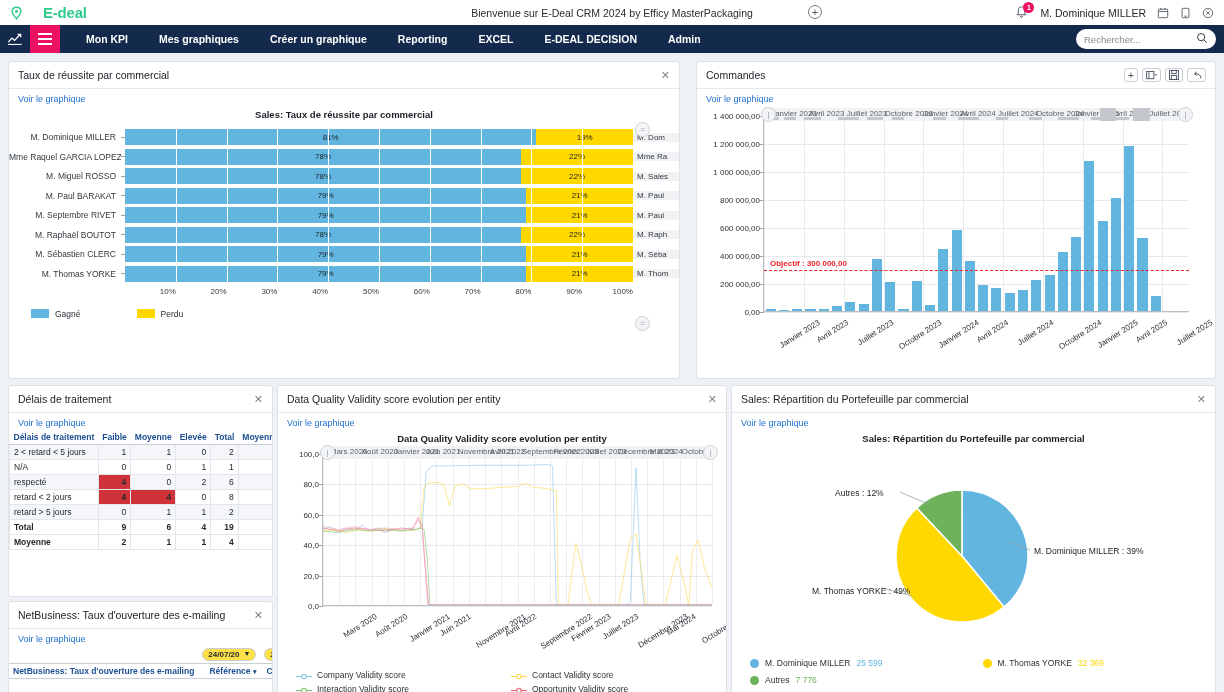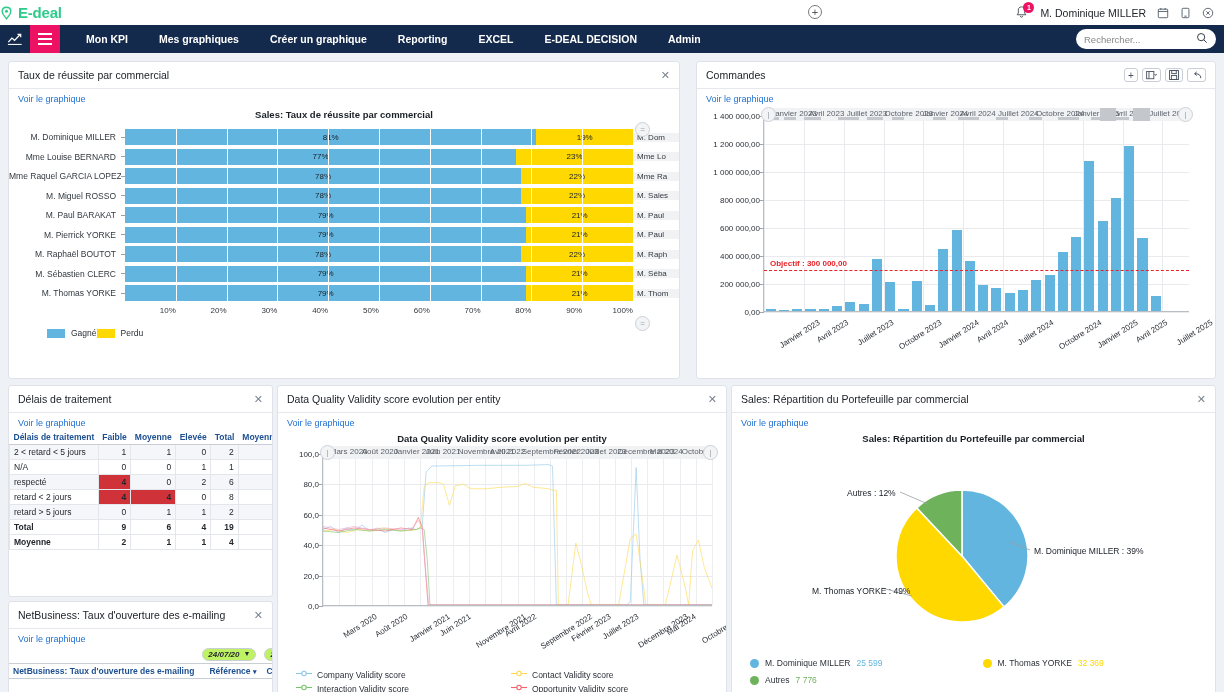--- a/index.html
+++ b/index.html
@@ -6,21 +6,21 @@
   html, body {
     width: 1224px; height: 692px;
     font-family: "Liberation Sans", sans-serif;
     background: #eef1f5; overflow: hidden;
   }
   
   .topbar {
     height: 25px; background: #ffffff; display: flex; align-items: center;
     position: relative; border-bottom: 0px solid #e3e6ea;
   }
-  .brand { display: flex; align-items: center; gap: 5px; }
+  .brand { display: flex; align-items: center; gap: 20px; padding-left: 10px; }
   .brand-mark { width: 13px; height: 14px; position: relative; }
   .brand-text { color: #2ecb8a; font-size: 15px; font-weight: bold; letter-spacing: -0.2px; }
   .welcome {
     position: absolute; left: 0; right: 0; text-align: center;
     font-size: 10.5px; color: #2b2b2b; pointer-events: none;
   }
   .plus-circle {
     position: absolute; left: 808px; top: 5px; width: 14px; height: 14px;
     border: 1px solid #7a7a7a; border-radius: 50%; color:#555;
     font-size: 11px; line-height: 12px; text-align: center;
@@ -101,21 +101,21 @@
   .hbar-lost { background: #ffd800; display: flex; align-items: center; justify-content: center; }
   .hbar-val { font-size: 8px; color: #1a1f25; font-weight: normal; }
   .hbar-rlabel {
     width: 46px; font-size: 8px; color: #32383f; padding-left: 4px; white-space: nowrap;
     overflow: hidden; background: #f1f2f4;
   }
   .hbar-axis {
     display: flex; margin-left: 116px; margin-top: 4px; position: relative; height: 12px;
   }
   .hbar-axis span { flex: 1 1 0; text-align: right; font-size: 8px; color: #32383f; }
-  .hbar-legend { display: flex; margin-left: 38px; margin-top: 10px; }
+  .hbar-legend { display: flex; gap: 56px; margin-left: 22px; margin-top: 10px; }
   .legend-item { display: flex; align-items: center; gap: 6px; font-size: 8.5px; color: #2b3037; }
   .legend-swatch { width: 18px; height: 9px; display: inline-block; }
   .vgrid { position: absolute; top: 0; bottom: 0; width: 1px; background: #ffffff; }
   .nav-handle {
     position: absolute; width: 15px; height: 15px; border-radius: 50%;
     background: #f3f4f6; border: 1px solid #ccd1d8; color: #9aa0a6;
     font-size: 8px; text-align: center; line-height: 13px; cursor: pointer;
   }
   
   .col-chart { position: relative; }
@@ -154,25 +154,25 @@
     padding: 2px 4px; text-align: right; border: 1px solid #e3e6ea; color: #23282e;
     white-space: nowrap;
   }
   table.grid td.lft { text-align: left; }
   table.grid tr.alt td { background: #f4f6f9; }
   table.grid tr.bold td { font-weight: bold; border-top: 1px solid #c9ced6; }
   td.hot { background: #cf3339 !important; color: #fff; font-weight: bold; }
   .link-cell { color: #1f6fd0; }
   .colhdr-pill {
     border: 1px solid #c9ced6; border-radius: 9px; font-size: 8px; color: #23282e;
-    padding: 1px 5px; display: inline-flex; align-items: flex-start; gap: 4px; background:#bef264;font-style:italic;
+    padding: 1px 5px; display: inline-flex; align-items: flex-start; gap: 4px; background:#fde047;
   }
   
   .line-legend { display: flex; flex-wrap: wrap; padding-left: 18px; gap: 4px 0; }
-  .line-legend .li { width: 50%; display: flex; align-items: flex-start; gap: 5px; font-size: 8.5px; color: #2b3037; }
+  .line-legend .li { width: 50%; display: flex; align-items: flex-end; gap: 5px; font-size: 8.5px; color: #2b3037; }
   .ldash { width: 16px; display: inline-flex; align-items: center; }
   
   .pie-legend { display: flex; flex-wrap: wrap; padding-left: 18px; gap: 7px 0; }
   .pie-legend .li { width: 50%; display: flex; align-items: center; gap: 6px; font-size: 8.5px; color: #2b3037; }
   .pdot { width: 9px; height: 9px; border-radius: 50%; display: inline-block; }
   .pval { font-size: 8.5px; }
   .pie-cal { position: absolute; font-size: 8.5px; color: #20252b; white-space: nowrap; }
 </style>
 </head>
 <body>
@@ -180,20 +180,21 @@
 <div class="topbar">
   <div class="brand">
     <span class="brand-mark">
       <svg width="13" height="14" viewBox="0 0 13 14">
         <path d="M6.5 1.2 C4 1.2 2.2 3 2.2 5.4 C2.2 8 4.2 9.6 6.5 12.8 C8.8 9.6 10.8 8 10.8 5.4 C10.8 3 9 1.2 6.5 1.2 Z" fill="none" stroke="#2ecb8a" stroke-width="1.4"></path>
         <circle cx="6.5" cy="5.2" r="1.5" fill="#2ecb8a"></circle>
       </svg>
     </span>
     <span class="brand-text">E-deal</span>
   </div>
+  <div class="welcome">Bienvenue sur E-Deal CRM 2024 by Efficy MasterPackaging</div>
   <div class="plus-circle">+</div>
   <div class="topright">
     <span class="bell-wrap">
       <svg width="15" height="15" viewBox="0 0 16 16">
         <path d="M8 2 C5.8 2 4.6 3.4 4.6 5.4 L4.6 8.6 L3.3 10.4 L12.7 10.4 L11.4 8.6 L11.4 5.4 C11.4 3.4 10.2 2 8 2 Z" fill="none" stroke="#4a535e" stroke-width="1"></path>
         <path d="M6.7 11.6 C6.9 12.6 7.4 13.1 8 13.1 C8.6 13.1 9.1 12.6 9.3 11.6" fill="none" stroke="#4a535e" stroke-width="1"></path>
       </svg>
       <span class="badge">1</span>
     </span>
     <span class="username">M. Dominique MILLER</span>
@@ -273,33 +274,20 @@
               <div class="hbar-won" style="width:81%">
                 <span class="hbar-val">81%</span>
               </div>
               <div class="hbar-lost" style="width:19%">
                 <span class="hbar-val">19%</span>
               </div>
             </div>
             <div class="hbar-rlabel">M. Dom</div>
           </div>
           <div class="hbar-row">
-            <div class="hbar-label">Mme Louise BERNARD</div>
-            <div class="hbar-tick"></div>
-            <div class="hbar-track">
-              <div class="hbar-won" style="width:77%">
-                <span class="hbar-val">77%</span>
-              </div>
-              <div class="hbar-lost" style="width:23%">
-                <span class="hbar-val">23%</span>
-              </div>
-            </div>
-            <div class="hbar-rlabel">Mme Lo</div>
-          </div>
-          <div class="hbar-row">
             <div class="hbar-label">Mme Raquel GARCIA LOPEZ</div>
             <div class="hbar-tick"></div>
             <div class="hbar-track">
               <div class="hbar-won" style="width:78%">
                 <span class="hbar-val">78%</span>
               </div>
               <div class="hbar-lost" style="width:22%">
                 <span class="hbar-val">22%</span>
               </div>
             </div>
@@ -325,21 +313,21 @@
               <div class="hbar-won" style="width:79%">
                 <span class="hbar-val">79%</span>
               </div>
               <div class="hbar-lost" style="width:21%">
                 <span class="hbar-val">21%</span>
               </div>
             </div>
             <div class="hbar-rlabel">M. Paul</div>
           </div>
           <div class="hbar-row">
-            <div class="hbar-label">M. Pierrick YORKE</div>
+            <div class="hbar-label">M. Septembre RIVET</div>
             <div class="hbar-tick"></div>
             <div class="hbar-track">
               <div class="hbar-won" style="width:79%">
                 <span class="hbar-val">79%</span>
               </div>
               <div class="hbar-lost" style="width:21%">
                 <span class="hbar-val">21%</span>
               </div>
             </div>
             <div class="hbar-rlabel">M. Paul</div>
@@ -822,21 +810,21 @@
           <svg width="485" height="212" style="position:absolute;left:0;top:0;">
             <path d="M230,110 L230,44 A66,66 0 0 1 272.0699833234135,160.85387402320208 Z" fill="#62b5df" stroke="#ffffff" stroke-width="1.5"></path>
             <path d="M230,110 L272.0699833234135,160.85387402320208 A66,66 0 0 1 184.81989100870652,61.88807059018685 Z" fill="#ffd800" stroke="#ffffff" stroke-width="1.5"></path>
             <path d="M230,110 L184.81989100870652,61.88807059018685 A66,66 0 0 1 230,44 Z" fill="#6eb35c" stroke="#ffffff" stroke-width="1.5"></path>
             <line x1="298" y1="104" x2="278" y2="96" stroke="#9aa0a6" stroke-width="0.8"></line>
             <line x1="150" y1="142" x2="180" y2="150" stroke="#9aa0a6" stroke-width="0.8"></line>
             <line x1="168" y1="46" x2="196" y2="58" stroke="#9aa0a6" stroke-width="0.8"></line>
           </svg>
           <div class="pie-cal" style="left: 302px; top: 100px;">M. Dominique MILLER : 39%</div>
           <div class="pie-cal" style="left: 80px; top: 140px;">M. Thomas YORKE : 49%</div>
-          <div class="pie-cal" style="left: 115px; top: 42px;">Autres : 12%</div>
+          <div class="pie-cal" style="left: 103px; top: 42px;">Autres : 12%</div>
         </div>
       <div class="pie-legend" id="pie-legend">
           <div class="li">
             <span class="pdot" style="background:#62b5df"></span>
             <span>M. Dominique MILLER</span>
             <span class="pval" style="color:#62b5df">25 599</span>
           </div>
           <div class="li">
             <span class="pdot" style="background:#ffd800"></span>
             <span>M. Thomas YORKE</span>

